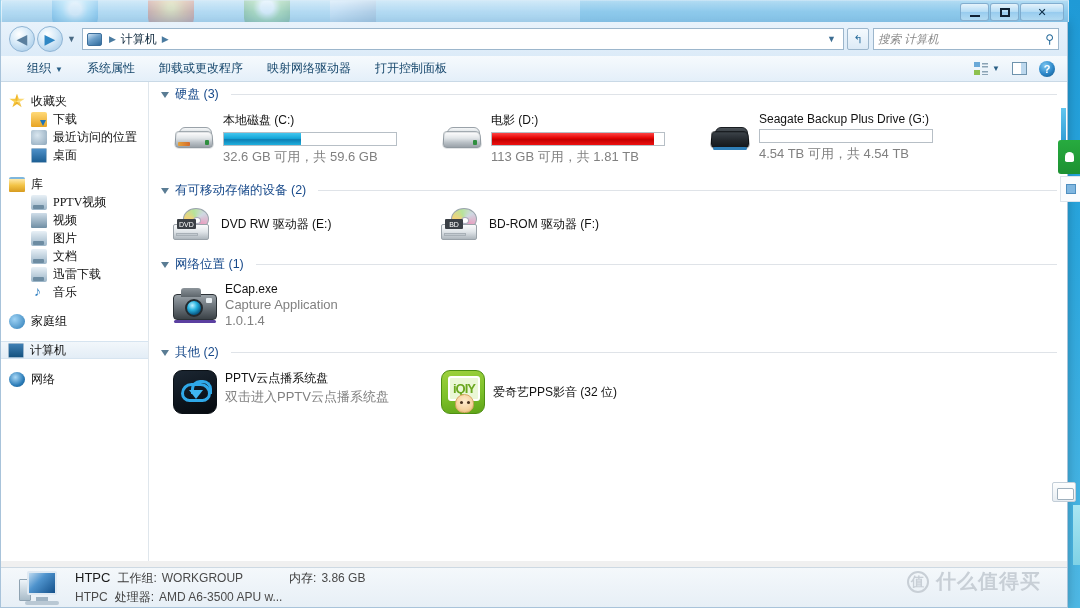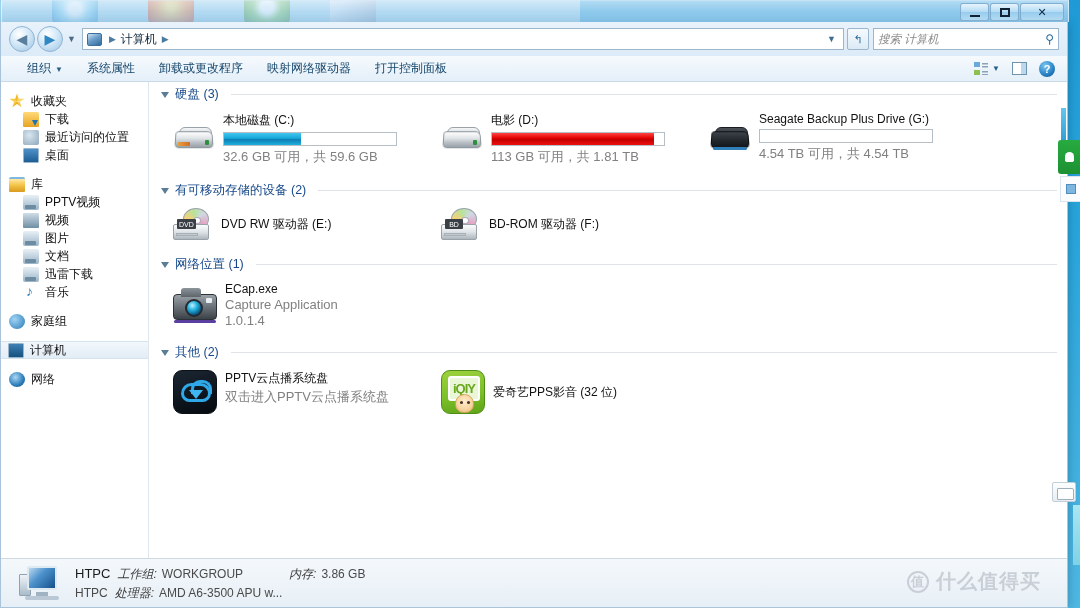--- a/index.html
+++ b/index.html
@@ -128,27 +128,27 @@
   #content-area { position:absolute; left:0; top:60px; width:100%; bottom:46px; display:flex; background:#fff; }
 
   
   #sidebar {
     width:148px; background:#fff; border-right:1px solid #dfe6ec;
     padding-top:10px; overflow:hidden; font-size:12px;
   }
   .nav-group { margin-bottom:11px; }
   .nav-item { display:flex; align-items:center; height:18px; padding-left:14px; gap:6px; color:#101010; }
   .nav-item.root { font-weight:normal; padding-left:8px; }
-  .nav-item.child { padding-left:22px; }
+  .nav-item.child { padding-left:30px; }
   .nav-item.selected {
     background:linear-gradient(180deg,#f2f7fb 0%,#e3edf6 100%);
     border-top:1px solid #d6e4f0; border-bottom:1px solid #d6e4f0;
     padding-left:7px;
   }
-  .nav-label { white-space:nowrap; overflow:hidden; }
+  .nav-label { white-space:nowrap; overflow:hidden;font-family:Liberation Serif, serif; }
   .ni { width:16px; height:15px; flex:0 0 16px; position:relative; }
 
   .ic-star { background:
       conic-gradient(from 0deg, #f5c032, #fde28a, #e8a817, #fbd456, #f0b322);
       clip-path:polygon(50% 0%,61% 35%,98% 35%,68% 57%,79% 91%,50% 70%,21% 91%,32% 57%,2% 35%,39% 35%); }
   .ic-download { background:linear-gradient(180deg,#ffd978,#e8a422); border-radius:2px 2px 1px 1px; position:relative; }
   .ic-download::after{ content:""; position:absolute; right:1px; bottom:1px; width:0;height:0;
       border-left:3.5px solid transparent;border-right:3.5px solid transparent;border-top:6px solid #1f74b8;}
   .ic-desktop { background:linear-gradient(180deg,#4e90c8,#1d5f94); border:1.5px solid #9ab6cd; border-radius:1px; }
   .ic-recent { background:radial-gradient(circle at 40% 35%, #d9e6ef, #8ea7bb); border-radius:2px; }
@@ -249,38 +249,38 @@
     background:#eaf7d6; border-radius:3px; border:2px solid #ffffff;
     display:flex; align-items:center; justify-content:center;
     font-size:13px; font-weight:bold; color:#6aa71f; letter-spacing:-1px; font-family:"Liberation Sans",sans-serif; }
   .iqiyi-mascot { position:absolute; left:13px; bottom:0px; width:19px; height:19px;
     background:radial-gradient(circle at 50% 38%, #ffeccf 0%, #f6d4a0 60%, #e0ae6d 100%);
     border-radius:50% 50% 45% 45%; border:1px solid #d9a564; }
   .iqiyi-mascot::before { content:""; position:absolute; left:4px; top:6px; width:3px; height:3px; background:#4a3320; border-radius:50%; box-shadow:7px 0 0 #4a3320; }
 
   
   #status-bar {
-    position:absolute; left:0; bottom:0; width:100%; height:49px;
+    position:absolute; left:0; bottom:0; width:100%; height:40px;
     background:linear-gradient(180deg,#f4f8fb 0%,#e7eff6 100%);
     border-top:1px solid #cdd9e3;
     display:flex; align-items:center; padding-left:18px; gap:12px;
   }
   .pc-icon { width:44px; height:34px; position:relative; flex:0 0 44px; }
   .pc-monitor { position:absolute; left:8px; top:0; width:30px; height:24px;
     background:linear-gradient(135deg,#bcd9f0 0%,#4e93cd 40%,#14508a 100%);
     border:2px solid #dfe9f2; border-radius:2px; }
   .pc-stand { position:absolute; left:17px; bottom:4px; width:12px; height:4px; background:#9fb3c3; }
   .pc-base  { position:absolute; left:6px; bottom:0; width:34px; height:4px; background:#b9c8d4; border-radius:2px; }
   .pc-tower { position:absolute; left:0; top:8px; width:12px; height:22px;
     background:linear-gradient(180deg,#eef4f9,#a9bcc9); border:1px solid #8fa3b2; border-radius:1px; }
   #status-text { font-size:12px; color:#333; line-height:1.55; }
   .st-row { display:flex; align-items:baseline; }
   .st-strong { font-size:13px; color:#1a1a1a; margin-right:7px; }
   .st-dim { color:#4a4a4a; }
-  .st-label { color:#3b3b3b;font-style:italic; }
+  .st-label { color:#3b3b3b; }
   .st-gap { display:inline-block; width:46px; }
 
   
   #watermark {
     position:absolute; right:26px; bottom:12px;
     display:flex; align-items:center; gap:7px;
     font-size:20px; color:#c8cfd6; font-weight:bold;
     letter-spacing:1px; pointer-events:none;
   }
   #watermark .wm-badge {

